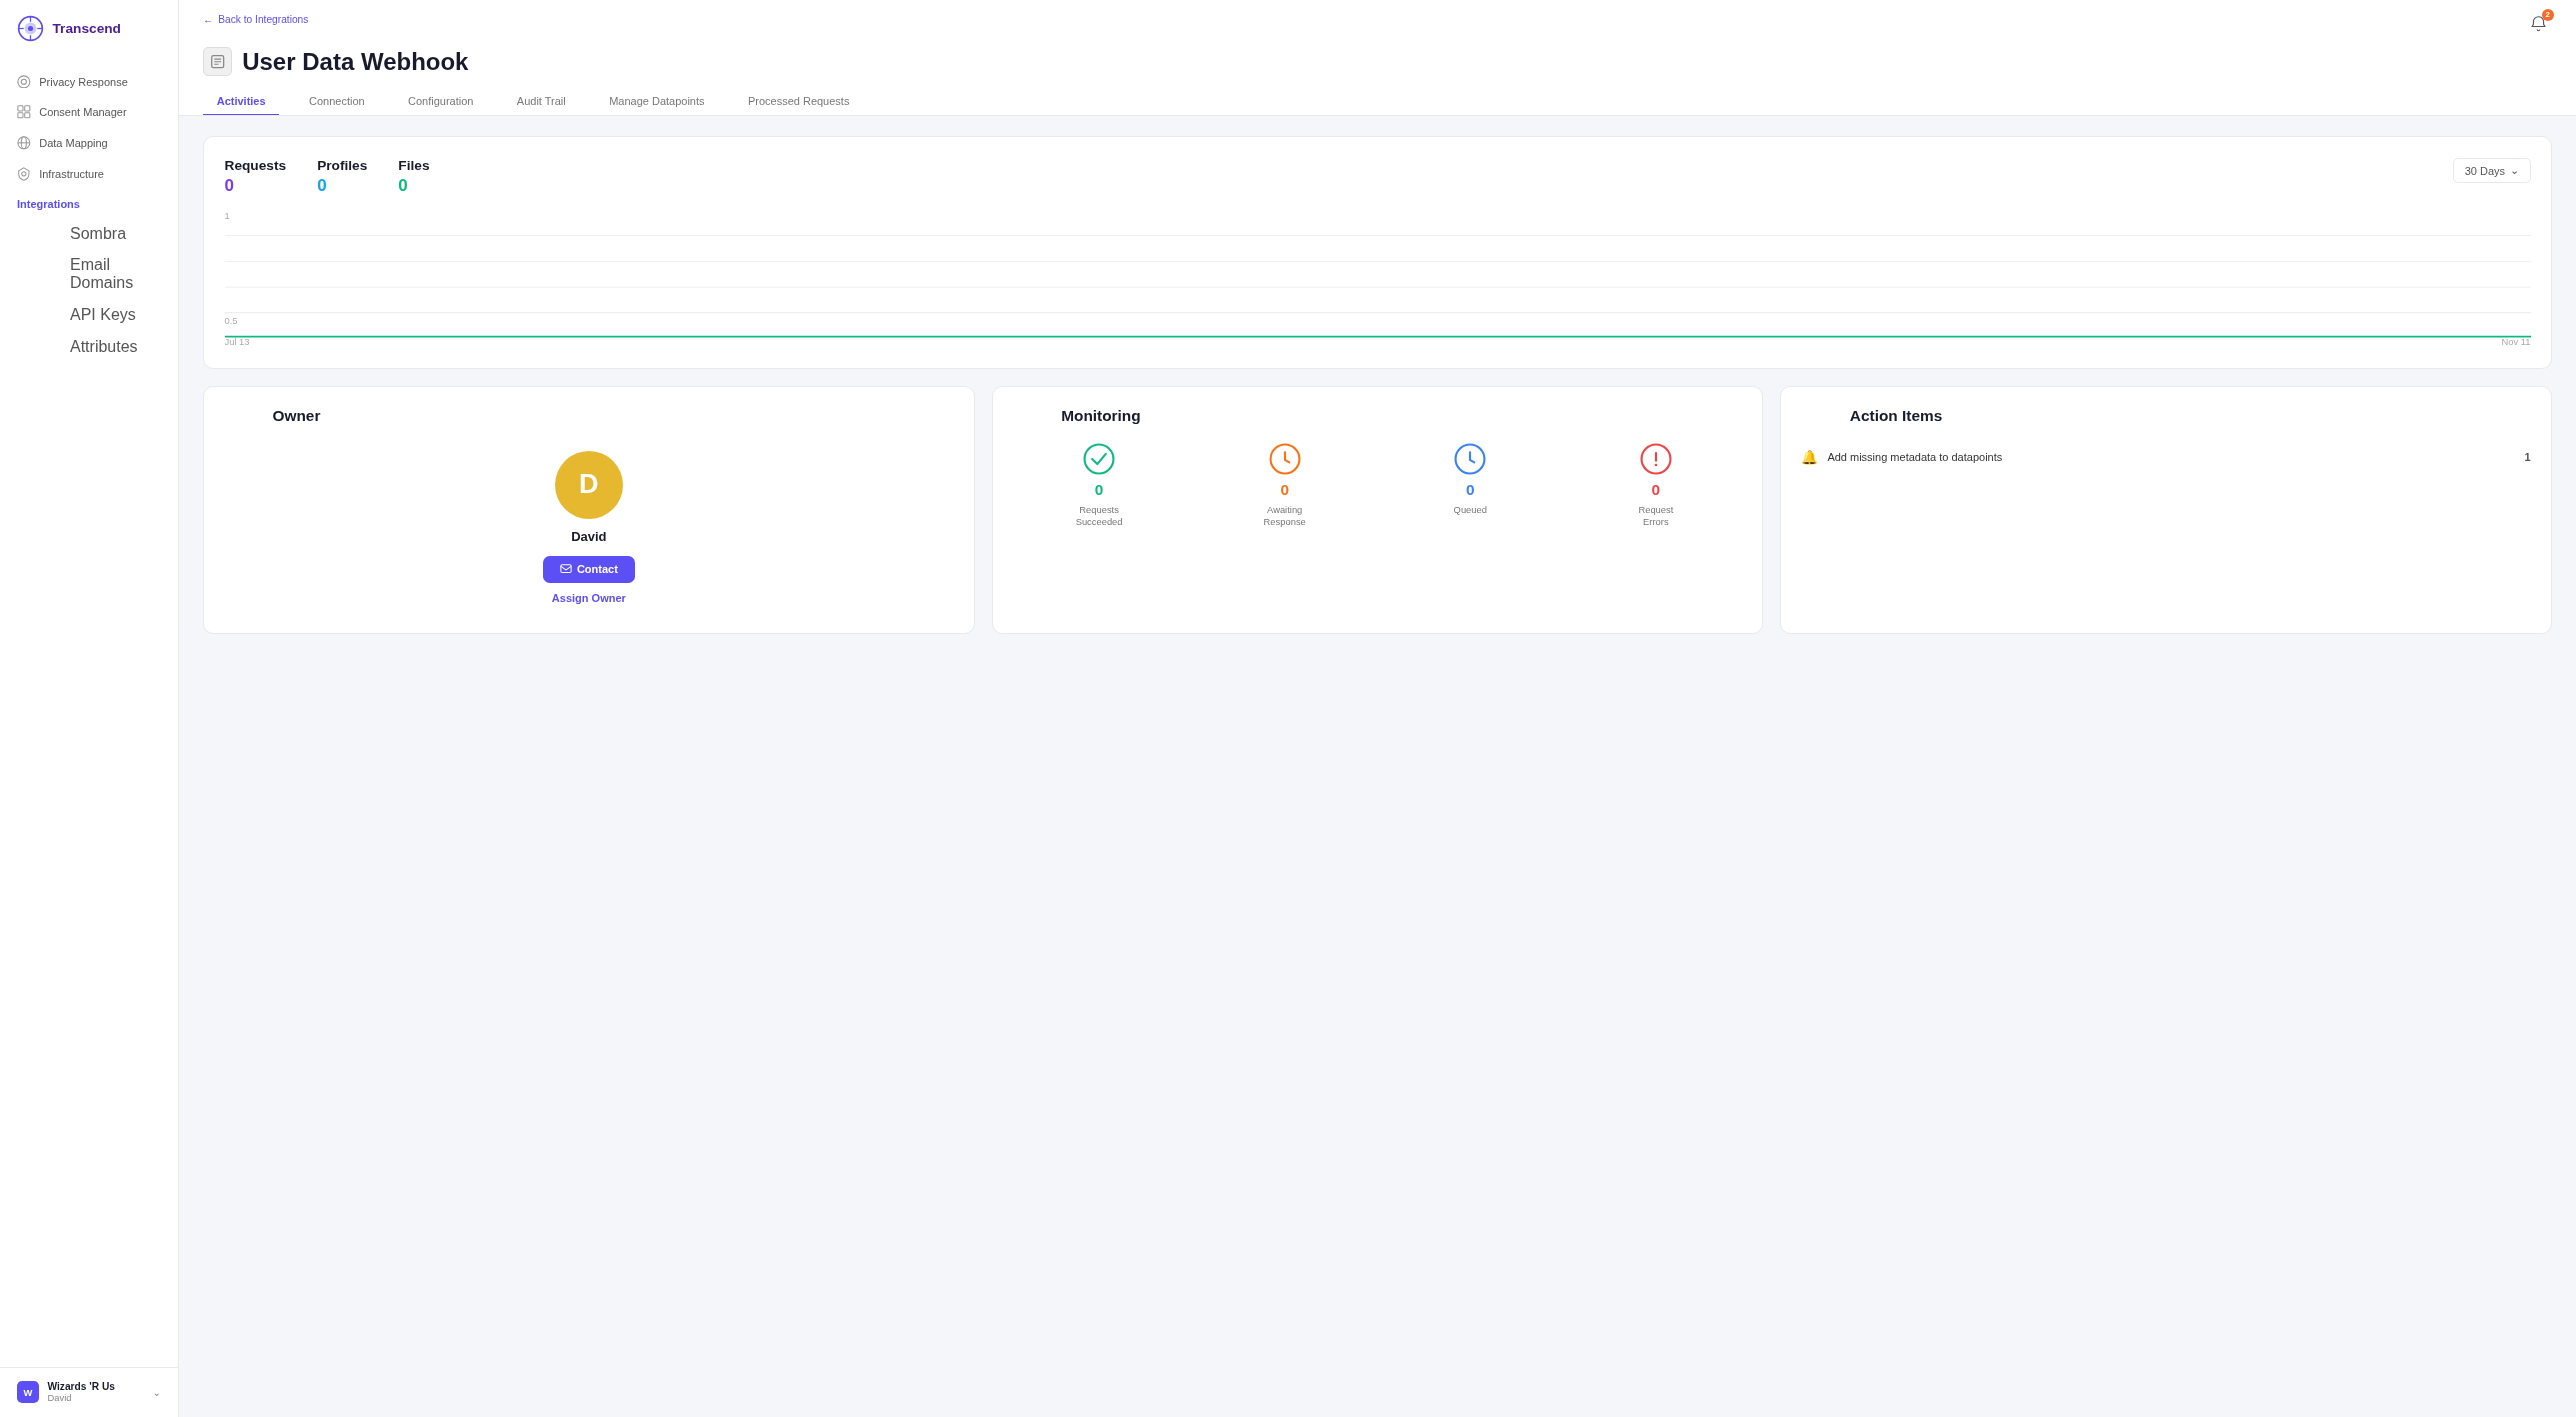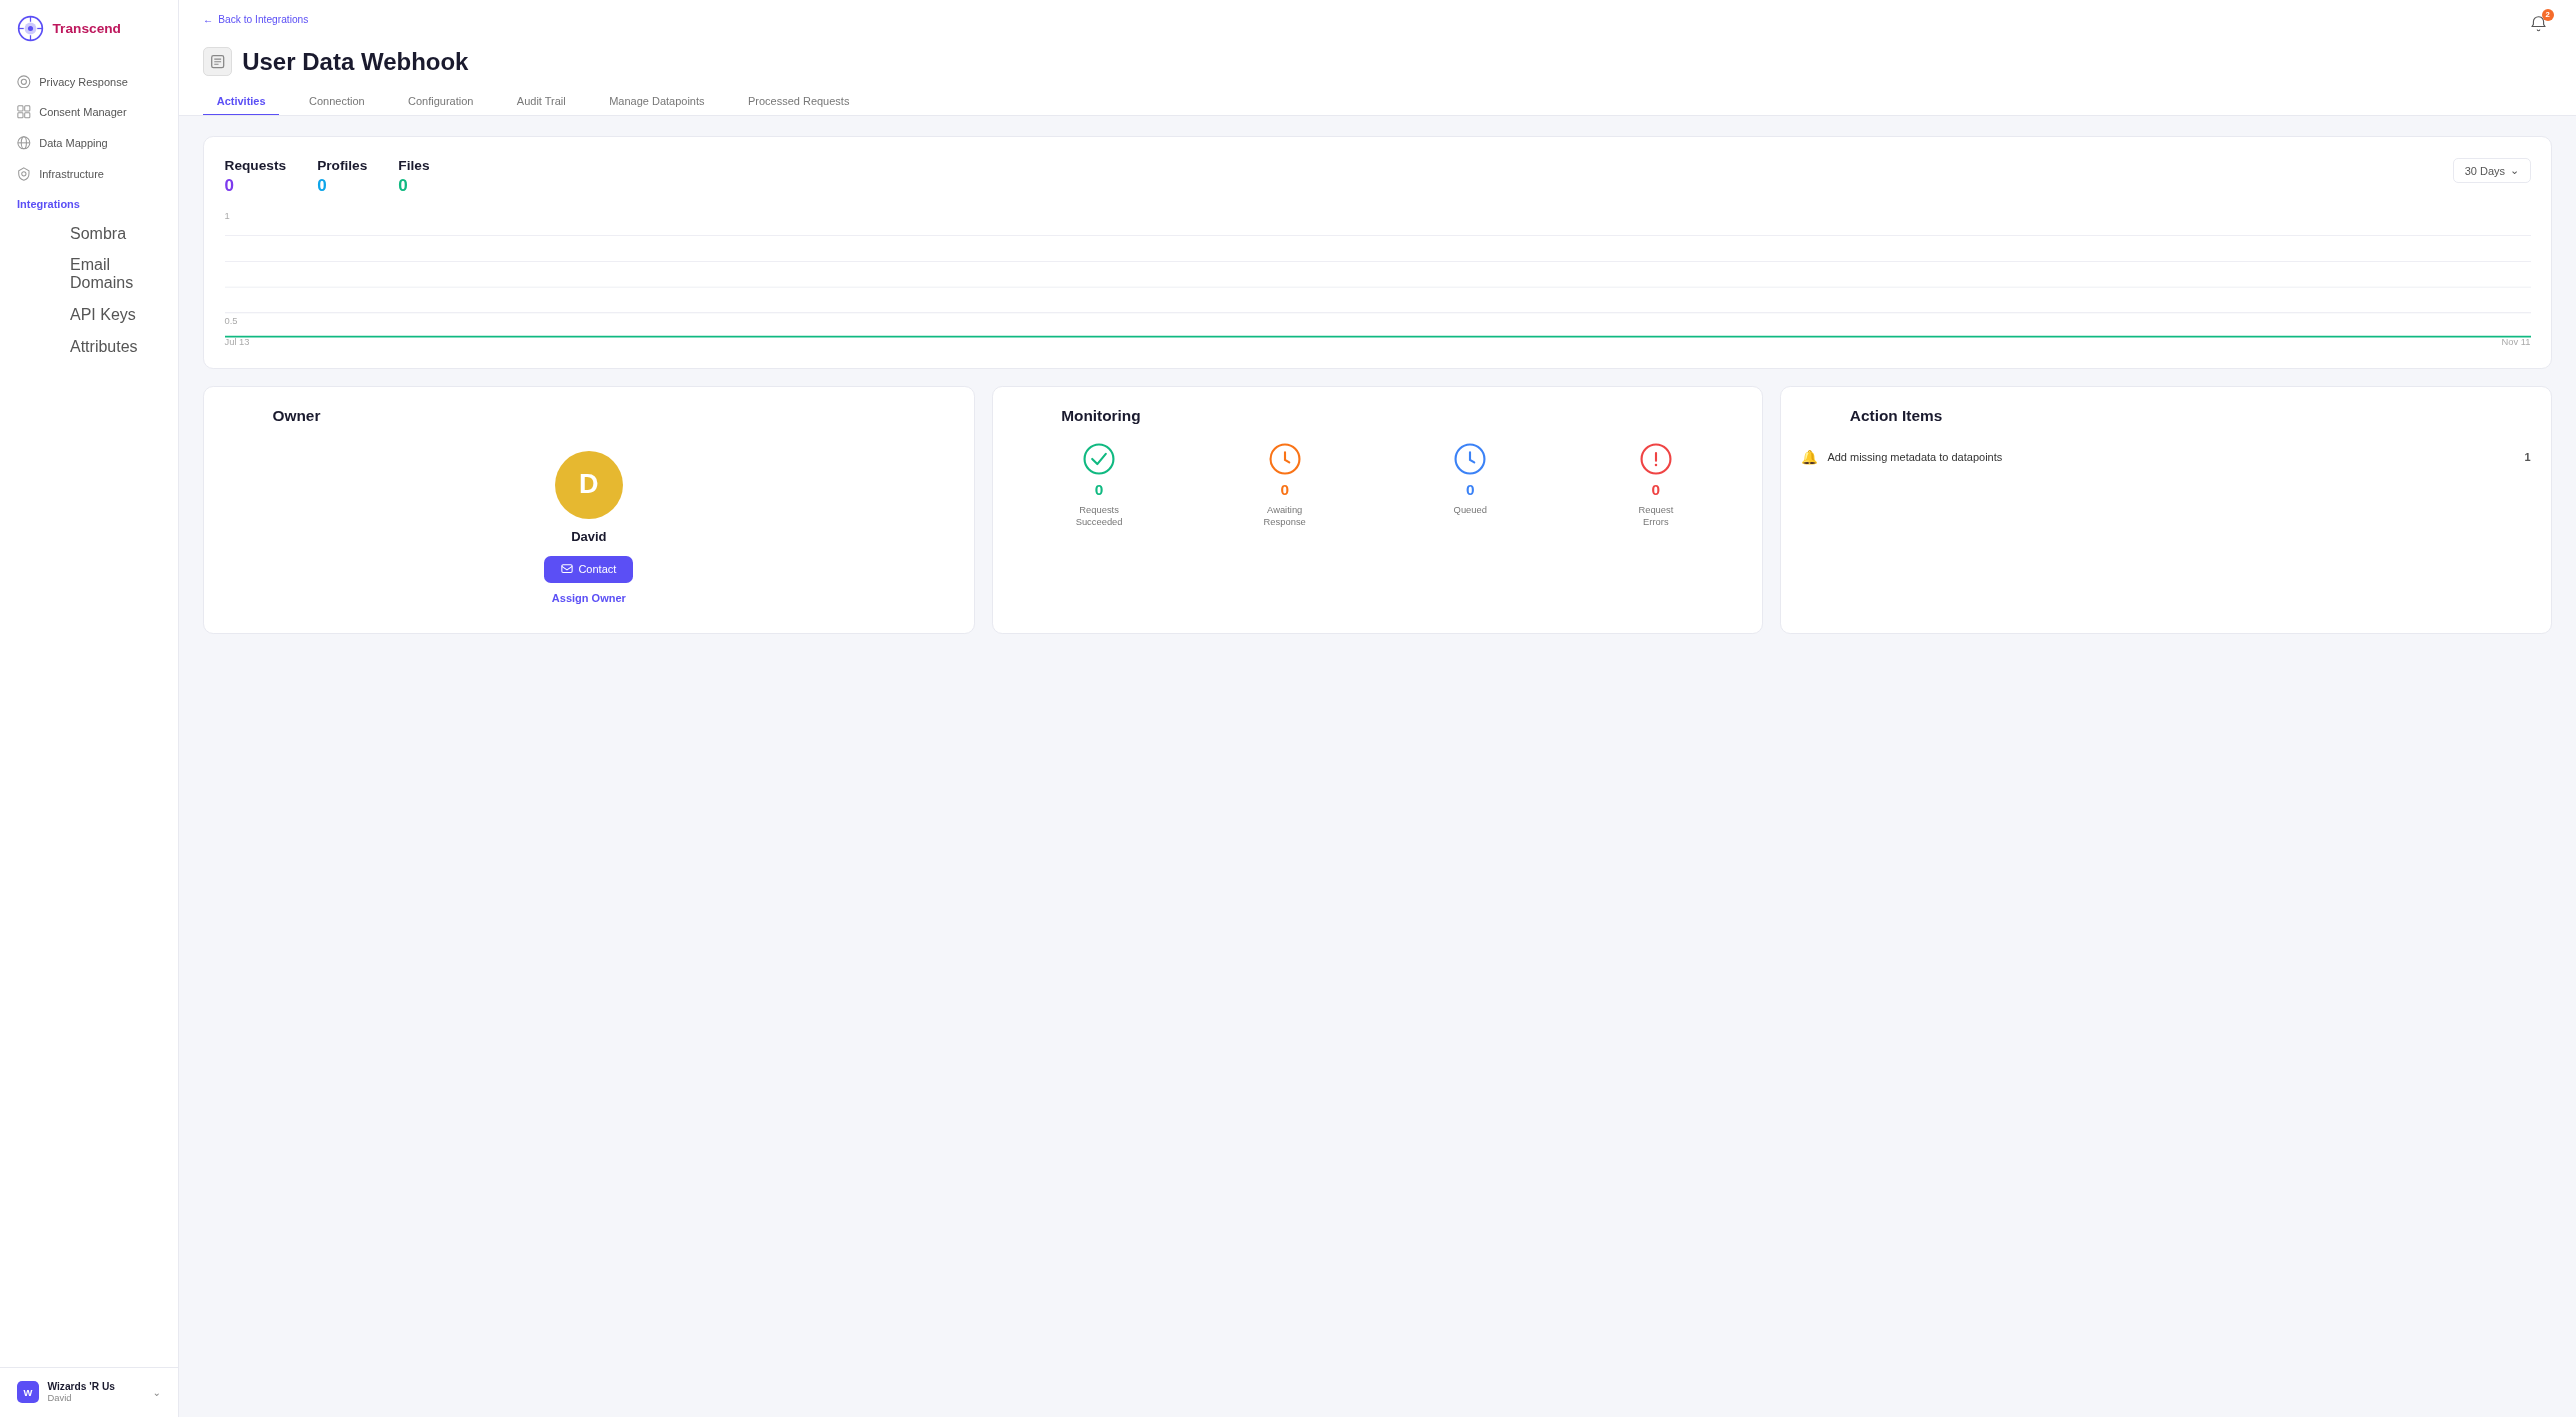--- a/index.html
+++ b/index.html
@@ -2,21 +2,21 @@
 <html style="font-size:13.7px"><head>
   <meta charset="utf-8">
   <style>
     * { box-sizing: border-box; margin: 0; padding: 0; }
     body { font-family: -apple-system, BlinkMacSystemFont, 'Segoe UI', sans-serif; background: #f5f6fa; display: flex; height: 100vh; overflow: hidden; }
 
     
     .sidebar { width: 179px; min-width: 179px; background: #fff; border-right: 0.9px solid #e8e9f0; display: flex; flex-direction: column; height: 100vh; }
     .sidebar-logo { padding: 15.4px 17px; display: flex; align-items: center; gap: 8.5px; }
     .sidebar-logo-icon { width: 27px; height: 27px; }
-    .sidebar-logo-text { font-size: 13.7px; font-weight: 700; color: #be185d; }
+    .sidebar-logo-text { font-size: 13.7px; font-weight: 700; color: #4c1d95; }
     .sidebar-nav { flex: 1; padding: 8.5px 0; }
     .sidebar-item { display: flex; align-items: center; gap: 8.5px; padding: 8.5px 17px; cursor: pointer; font-size: 11px; color: #555; transition: background 0.15s; }
     .sidebar-item.active { color: #5b4ff5; font-weight: 700; }
     .sidebar-item-icon { width: 13.7px; height: 13.7px; opacity: 0.6; flex-shrink: 0; }
     .sidebar-section-item { padding: 6.8px 17px 6.8px 26px; font-size: 16px; color: #555; cursor: pointer; margin-left: 44px; }
     .sidebar-footer { padding: 13.7px 17px; border-top: 0.9px solid #e8e9f0; display: flex; align-items: center; justify-content: space-between; }
     .sidebar-footer-info { display: flex; align-items: center; gap: 8.5px; }
     .sidebar-footer-avatar { width: 22px; height: 22px; background: #5b4ff5; border-radius: 5.1px; display: flex; align-items: center; justify-content: center; color: #fff; font-size: 9.4px; font-weight: 700; }
     .sidebar-footer-company { font-weight: 600; color: #1a1a2e; font-size: 10.2px; }
     .sidebar-footer-user { color: #888; font-size: 9.4px; }
@@ -57,21 +57,21 @@
 
     
     .bottom-cards { display: grid; grid-template-columns: 1fr 1fr 1fr; gap: 17px; }
     .card { background: #fff; border-radius: 10.2px; padding: 20.5px; border: 0.9px solid #e8e9f0; }
     .card-title { font-size: 15.4px; font-weight: 700; color: #1a1a2e; margin-bottom: 17px; margin-left: 48px; }
 
     
     .owner-content { display: flex; flex-direction: column; align-items: center; padding: 8.5px 0; }
     .owner-avatar { width: 68px; height: 68px; background: #e6b830; border-radius: 50%; display: flex; align-items: center; justify-content: center; color: #fff; font-size: 27px; font-weight: 700; margin-bottom: 10.2px; }
     .owner-name { font-size: 13px; font-weight: 700; color: #1a1a2e; margin-bottom: 12px; }
-    .contact-btn { background: #5b4ff5; color: #fff; border: none; border-radius: 6.8px; padding: 7.7px 17px; font-size: 11px; font-weight: 400; cursor: pointer; display: flex; align-items: center; gap: 5.1px; margin-bottom: 8.5px; }
+    .contact-btn { background: #5b4ff5; color: #fff; border: none; border-radius: 6.8px; padding: 7.7px 17px; font-size: 11px; font-weight: 700; cursor: pointer; display: flex; align-items: center; gap: 5.1px; margin-bottom: 8.5px; }
     .assign-owner-link { color: #5b4ff5; font-size: 11px; font-weight: 600; cursor: pointer; }
 
     
     .monitoring-grid { display: grid; grid-template-columns: repeat(4, 1fr); gap: 13.7px; margin-bottom: 17px; }
     .monitor-item { display: flex; flex-direction: column; align-items: center; gap: 5.1px; }
     .monitor-icon { width: 34px; height: 34px; }
     .monitor-value { font-size: 15.4px; font-weight: 700; }
     .monitor-value.green { color: #10b981; }
     .monitor-value.orange { color: #f97316; }
     .monitor-value.blue { color: #3b82f6; }

